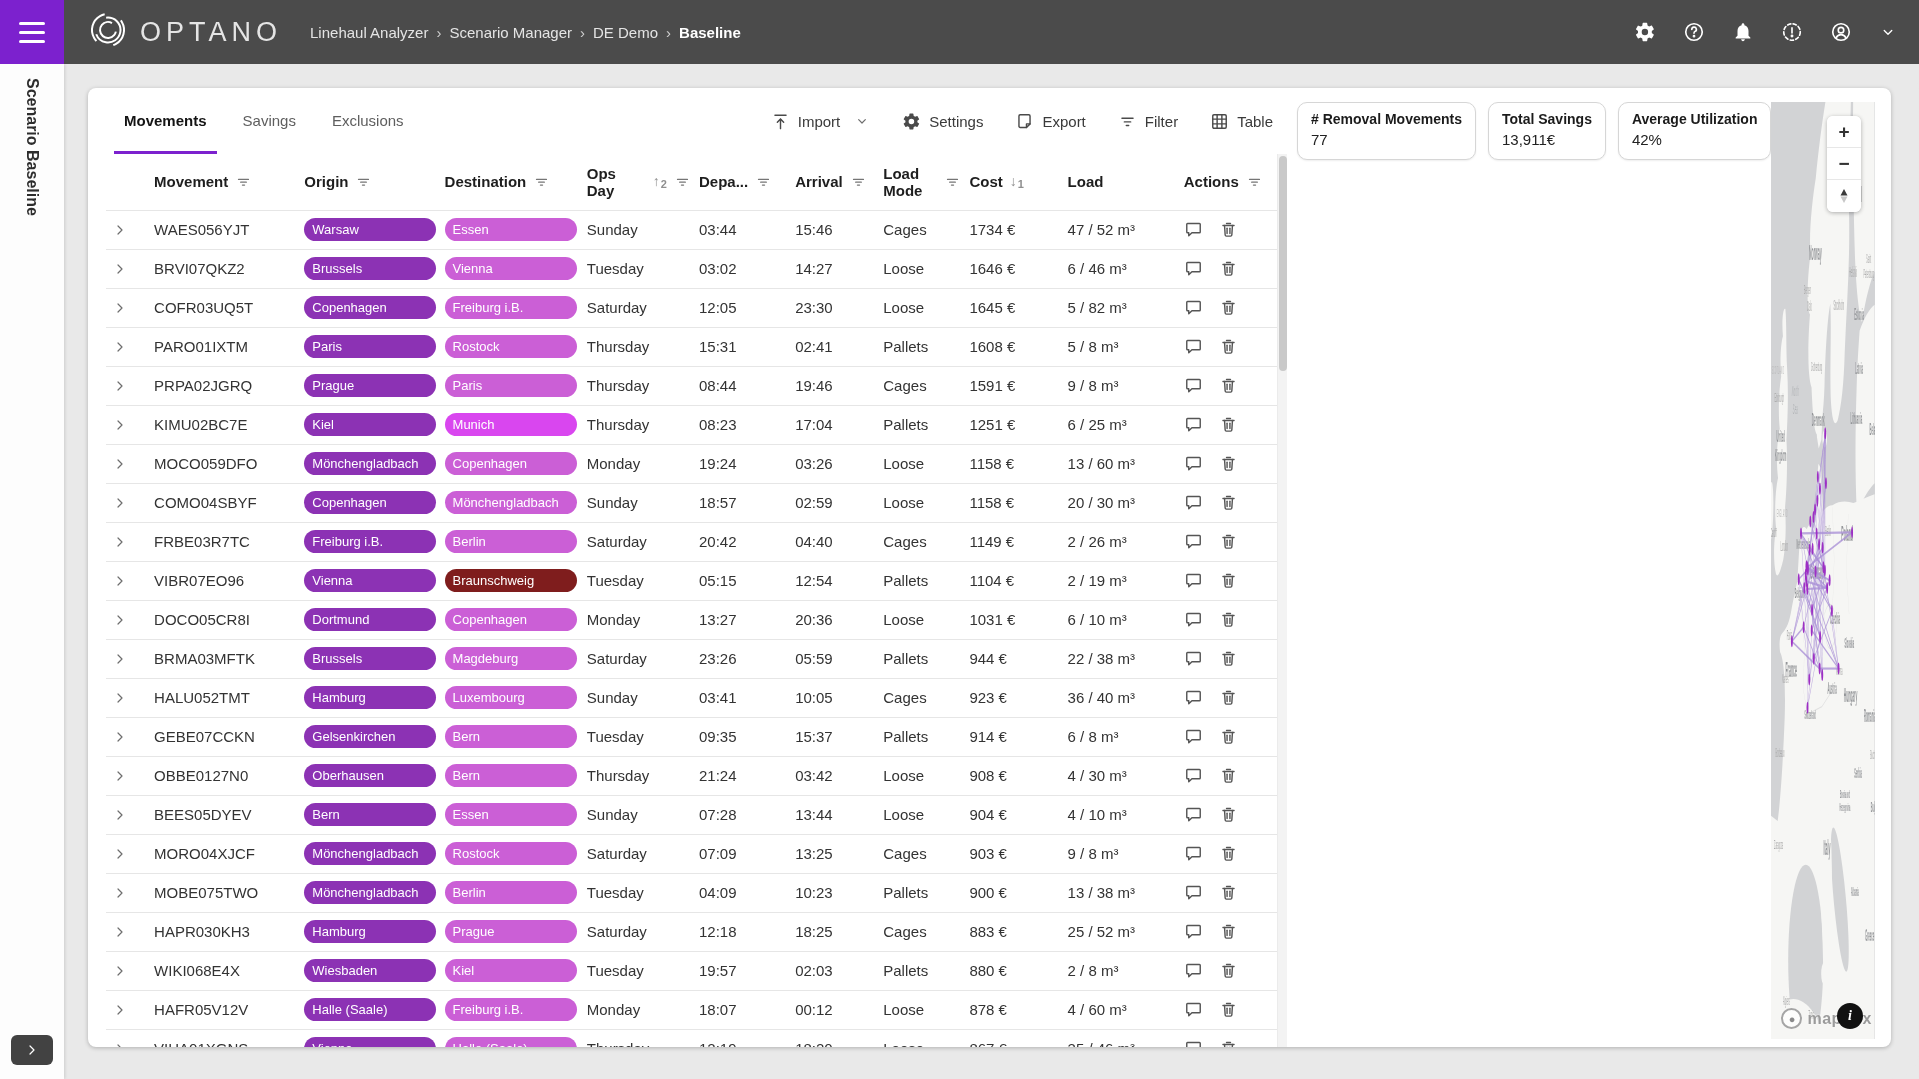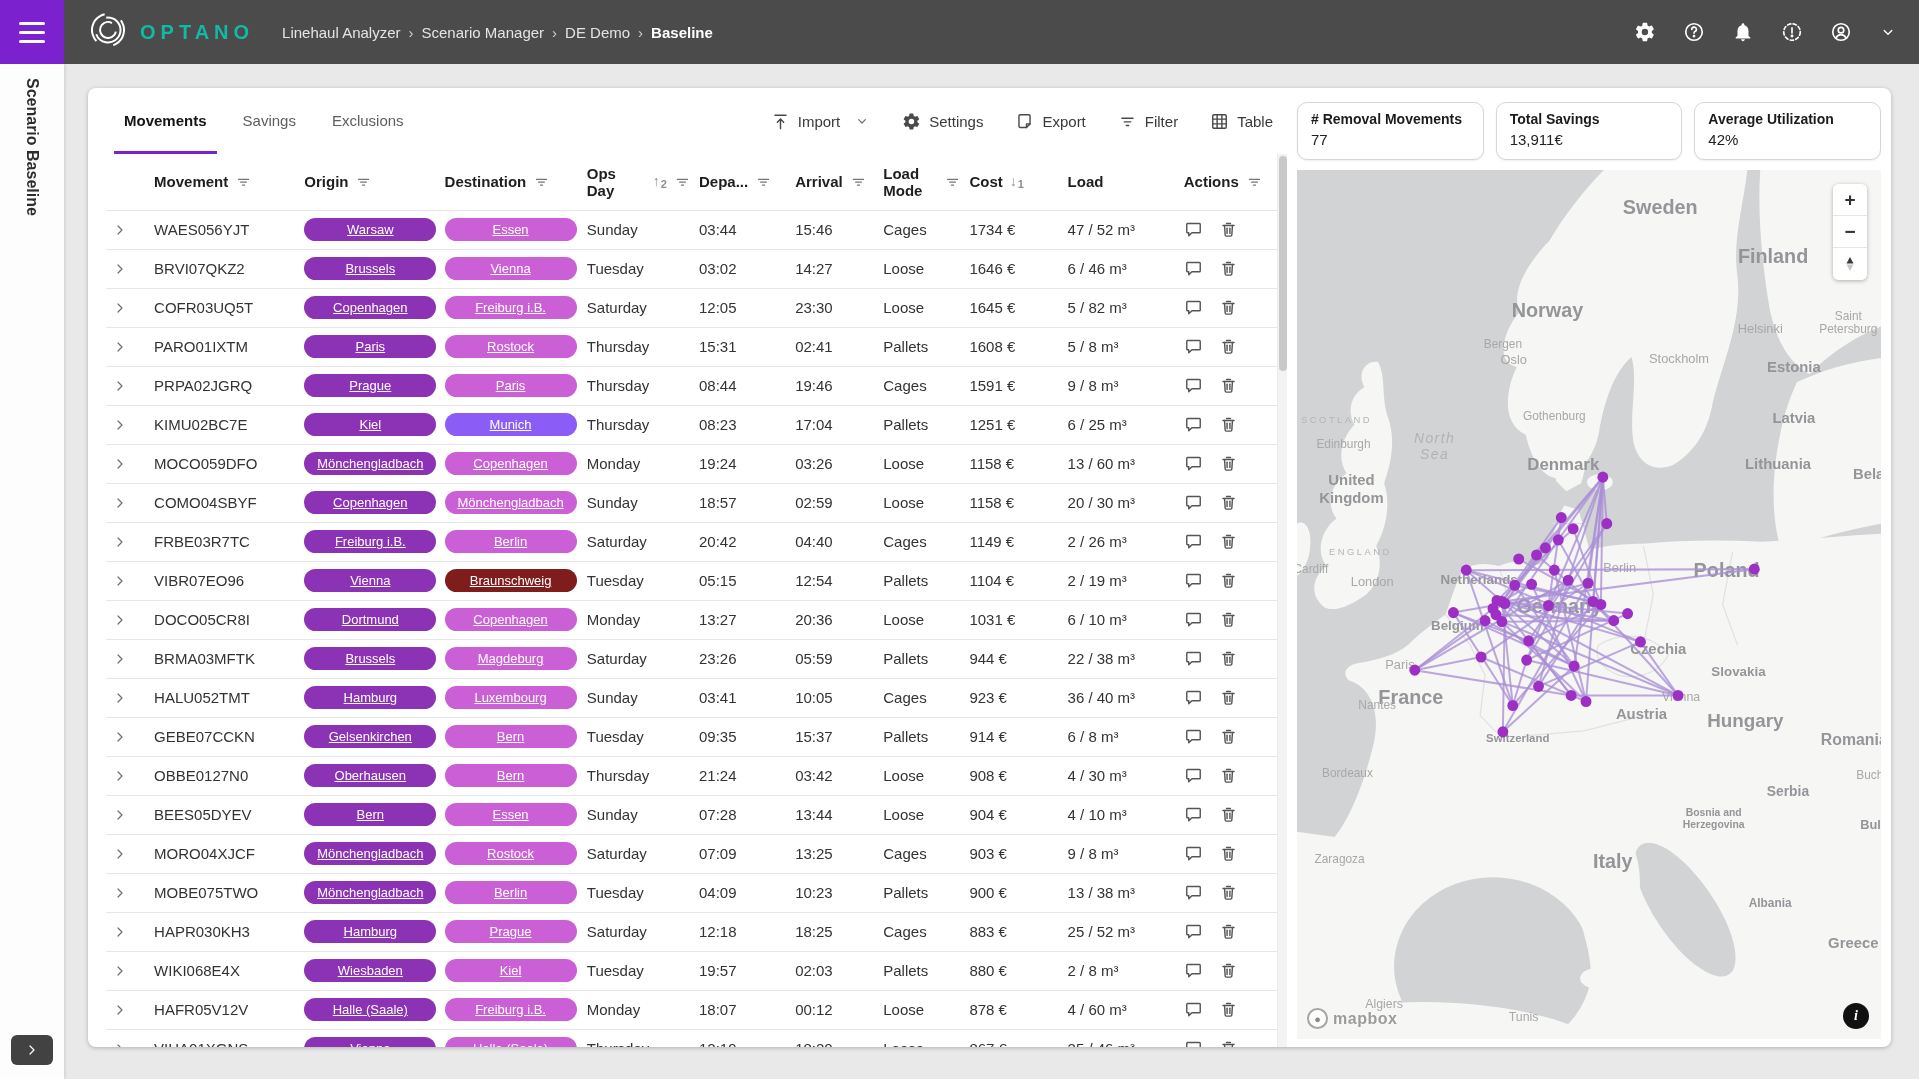--- a/index.html
+++ b/index.html
@@ -6,21 +6,21 @@
   html,body { width:1919px; height:1079px; overflow:hidden; background:#e9e9e9;
     font-family:"Liberation Sans", sans-serif; }
 
   
   .topbar { position:absolute; left:0; top:0; right:0; height:64px; background:#4b4b4b;
     display:flex; align-items:center; z-index:30; }
   .hamburger { width:64px; height:64px; background:#7c21ce; display:flex; flex-direction:column;
     align-items:center; justify-content:center; gap:6px; cursor:pointer; flex:0 0 auto; }
   .hamburger span { display:block; width:26px; height:3px; background:#fff; border-radius:2px; }
   .brand { display:flex; align-items:center; gap:12px; margin-left:24px; }
-  .brand-name { color:#14b8a6; font-size:20px; letter-spacing:5px; font-weight:700; }
+  .brand-name { color:#e5e5e5; font-size:27px; letter-spacing:5px; font-weight:400; }
   .breadcrumb { display:flex; align-items:center; gap:8px; margin-left:28px; font-size:15px; color:#e4e4e4; }
   .breadcrumb .sep { color:#cfcfcf; }
   .breadcrumb .crumb.current { font-weight:700; color:#fff; }
   .topbar-icons { margin-left:auto; margin-right:22px; display:flex; align-items:center; gap:27px; color:#fff; }
   .topbar-icons .tico { display:flex; align-items:center; cursor:pointer; color:#fff; }
 
   
   .rail { position:absolute; left:0; top:64px; bottom:0; width:64px; background:#fdfdfd;
     box-shadow:1px 0 3px rgba(0,0,0,.12); z-index:20; }
   .rail-label { position:absolute; top:14px; left:50%; transform:translateX(-50%);
@@ -52,28 +52,28 @@
     height:56px; vertical-align:middle; }
   .hcell { display:flex; align-items:center; gap:7px; }
   .hlabel { line-height:1.15; }
   .sortind { display:flex; align-items:flex-start; color:#8f8f8f; font-size:14px; line-height:1; }
   .sortind .rank { font-size:11px; margin-top:5px; margin-left:1px; }
   .fico { color:#757575; display:flex; flex:0 0 auto; cursor:pointer; }
   tbody td { font-size:15px; color:#333; padding:0 4px; height:38px; border-top:1px solid #e6e6e6;
     white-space:nowrap; overflow:hidden; }
   .chev-btn { background:none; border:none; color:#6e6e6e; display:flex; align-items:center; cursor:pointer; padding:2px; }
   .pill { display:block; width:100%; max-width:132px; padding:4px 8px; border-radius:13px; color:#fff;
-    font-size:13px; text-align:center; white-space:nowrap; overflow:hidden;text-decoration:underline; }
+    font-size:13px; white-space:nowrap; overflow:hidden; }
   .actions-cell { display:flex; gap:16px; align-items:center; height:38px; }
   .act-btn { background:none; border:none; color:#555; display:flex; cursor:pointer; padding:0; }
   .vscroll { width:10px; background:#f3f3f3; border-left:1px solid #ebebeb; position:relative; flex:0 0 auto; }
   .vthumb { position:absolute; top:2px; left:1px; width:8px; height:215px; background:#c9c9c9; border-radius:4px; cursor:pointer; }
 
   
-  .col-right { width:604px; flex:0 0 auto; display:flex; flex-direction:column; padding:14px 10px 8px 10px;justify-content:space-between; }
+  .col-right { width:604px; flex:0 0 auto; display:flex; flex-direction:row; padding:14px 16px 8px 10px;justify-content:space-between; }
   .kpis { display:flex; gap:12px; height:58px; margin-bottom:10px; flex:0 0 auto; }
   .kpi { flex:1; border:1px solid #d6d6d6; border-radius:10px; padding:8px 13px; background:#fff;
     box-shadow:0 1px 2px rgba(0,0,0,.07); }
   .kpi-label { font-size:14px; font-weight:700; color:#1b1b1b; white-space:nowrap; }
   .kpi-value { font-size:15px; color:#222; margin-top:4px; }
 
   
   .map { flex:1 1 auto; position:relative; background:#d2d3d5; overflow:hidden; }
   .map svg.basemap { position:absolute; inset:0; width:100%; height:100%; }
   .map-controls { position:absolute; top:14px; right:14px; width:34px; background:#fff; border-radius:6px;
@@ -575,21 +575,21 @@
                     <svg width="16" height="16" viewBox="0 0 24 24" fill="none" stroke="currentColor" stroke-width="1.8" stroke-linecap="round" stroke-linejoin="round">
                       <polyline points="9 6 15 12 9 18"></polyline>
                     </svg>
                   </button>
                 </td>
                 <td>KIMU02BC7E</td>
                 <td>
                   <span class="pill" style="background: rgb(140, 50, 180);">Kiel</span>
                 </td>
                 <td>
-                  <span class="pill" style="background: #8b5cf6;">Munich</span>
+                  <span class="pill" style="background: #d946ef;">Munich</span>
                 </td>
                 <td>Thursday</td>
                 <td>08:23</td>
                 <td>17:04</td>
                 <td>Pallets</td>
                 <td>1251 €</td>
                 <td>6 / 25 m³</td>
                 <td>
                   <div class="actions-cell">
                     <button class="act-btn">

